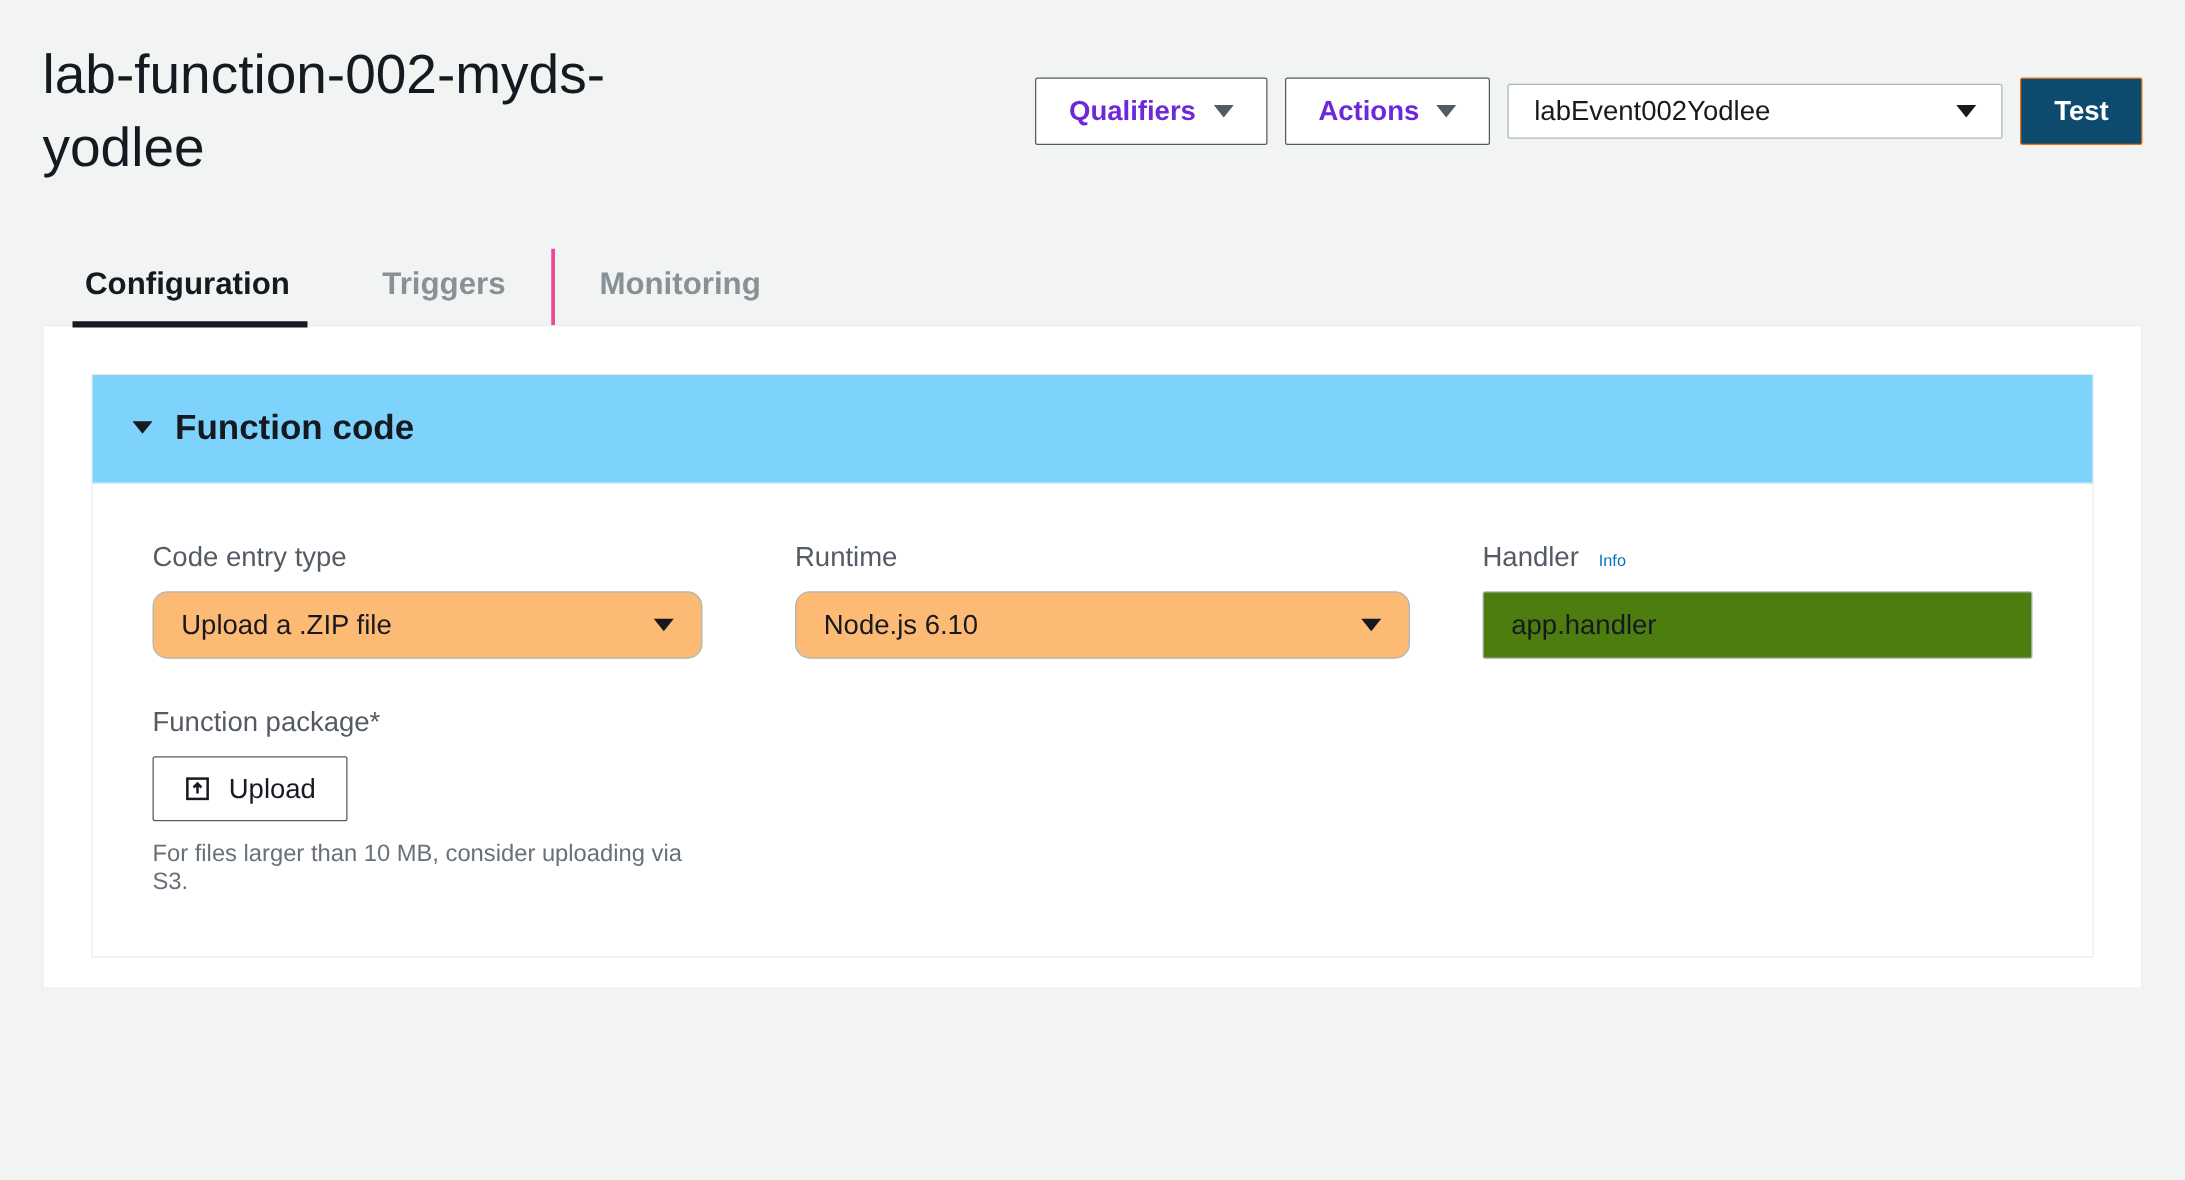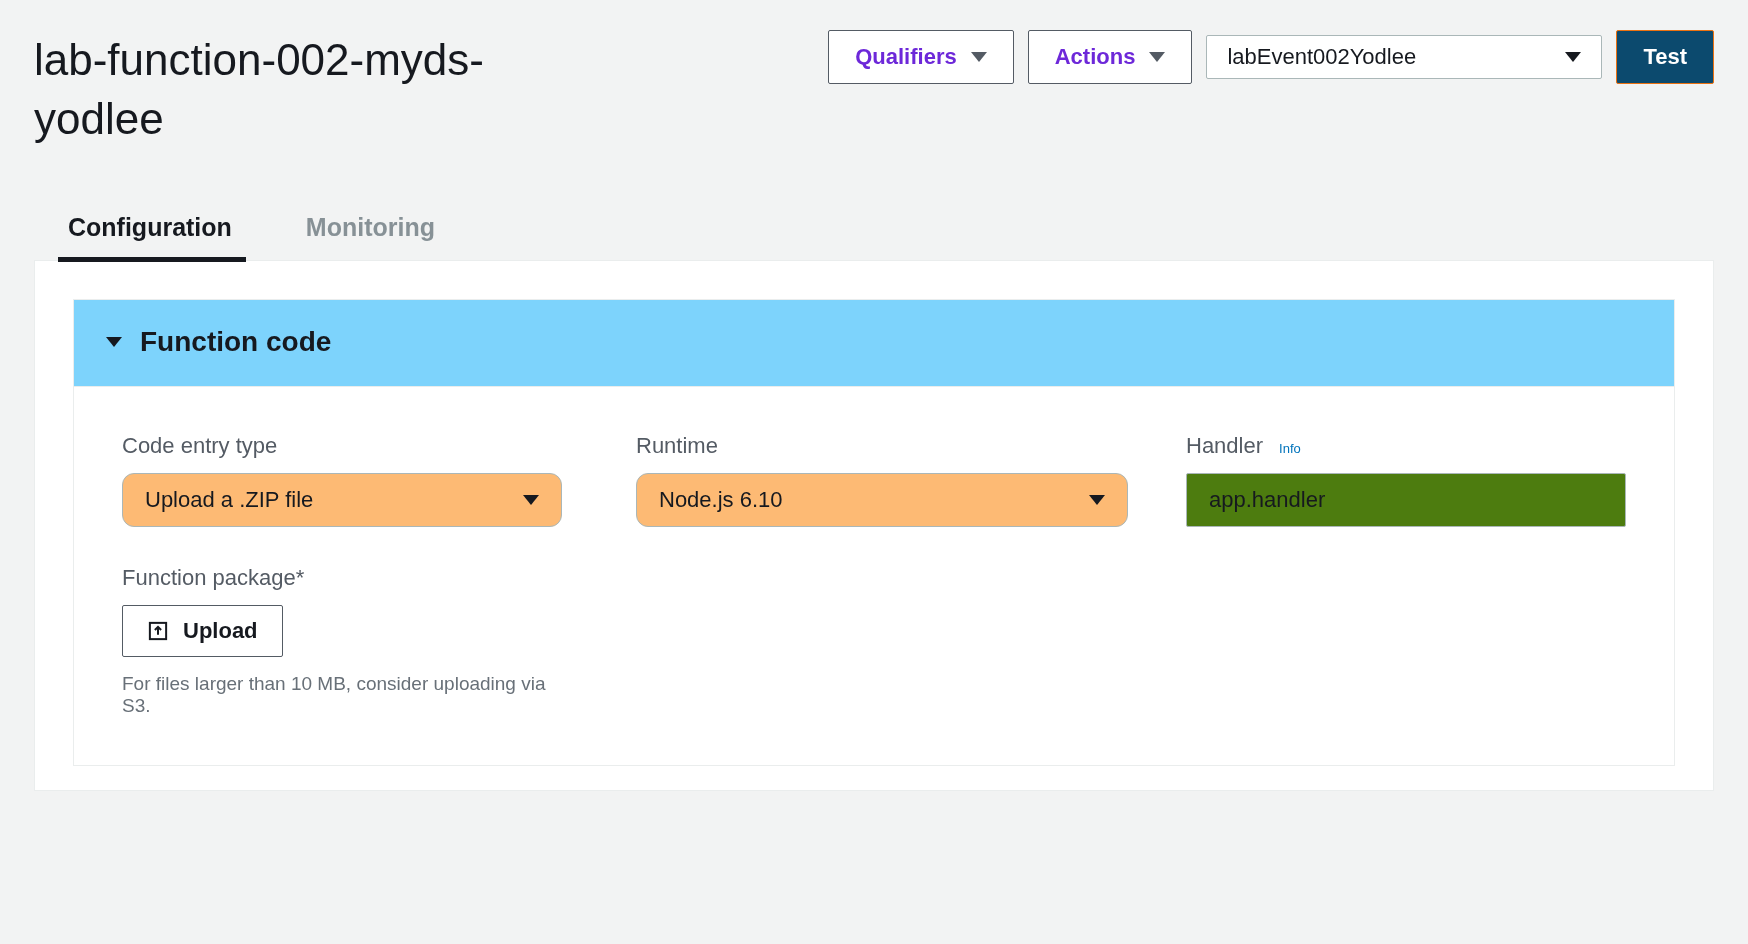--- a/index.html
+++ b/index.html
@@ -9,21 +9,21 @@
   }
   body {
     font-family: "Amazon Ember", "Helvetica Neue", Arial, sans-serif;
     background: #f2f3f3;
     color: #16191f;
     font-size: 14px;
     width: 1748px;
   }
   .header {
     display: flex;
-    align-items: flex-start;
+    align-items: center;
     padding: 30px 34px 20px 34px;
     gap: 12px;
   }
   .page-title {
     font-size: 44px;
     font-weight: 400;
     line-height: 1.35;
     flex: 0 0 auto;
     max-width: 520px;
     word-break: break-word;
@@ -91,21 +91,21 @@
   }
   .tab {
     padding: 14px 36px 18px 10px;
     font-size: 25px;
     font-weight: 700;
     color: #879196;
     cursor: pointer;
     position: relative;
   }
   .tab + .tab {
-    border-left: 1px solid #ec4899;
+    border-left: 3px solid #ec4899;
     padding-left: 36px;
   }
   .tab.active {
     color: #16191f;
     padding-left: 10px;
     padding-right: 38px;
   }
   .tab.active::after {
     content: "";
     position: absolute;
@@ -196,21 +196,21 @@
     color: #545b64;
     margin-top: 38px;
     margin-bottom: 14px;
   }
   .upload-btn {
     display: inline-flex;
     align-items: center;
     gap: 14px;
     padding: 0 24px;
     font-size: 22px;
-    font-weight: 700;
+    font-weight: 400;
     border: 1.5px solid #545b64;
     background: #fff;
     color: #16191f;
     cursor: pointer;
     height: 52px;
     border-radius: 2px;
     font-family: inherit;
     width: fit-content;
   }
   .hint {
@@ -243,20 +243,21 @@
     <div class="select">
       <span>labEvent002Yodlee</span>
       <span class="caret caret-black"></span>
     </div>
     <button class="btn btn-primary">Test</button>
   </div>
 </div>
 
 <div class="tabs">
   <div class="tab active">Configuration</div>
+  <div class="tab">Triggers</div>
   <div class="tab">Monitoring</div>
 </div>
 
 <div class="panel">
   <div class="card">
     <div class="card-header">
       <span class="caret caret-black"></span>
       <span class="card-title">Function code</span>
     </div>
     <div class="card-body">

